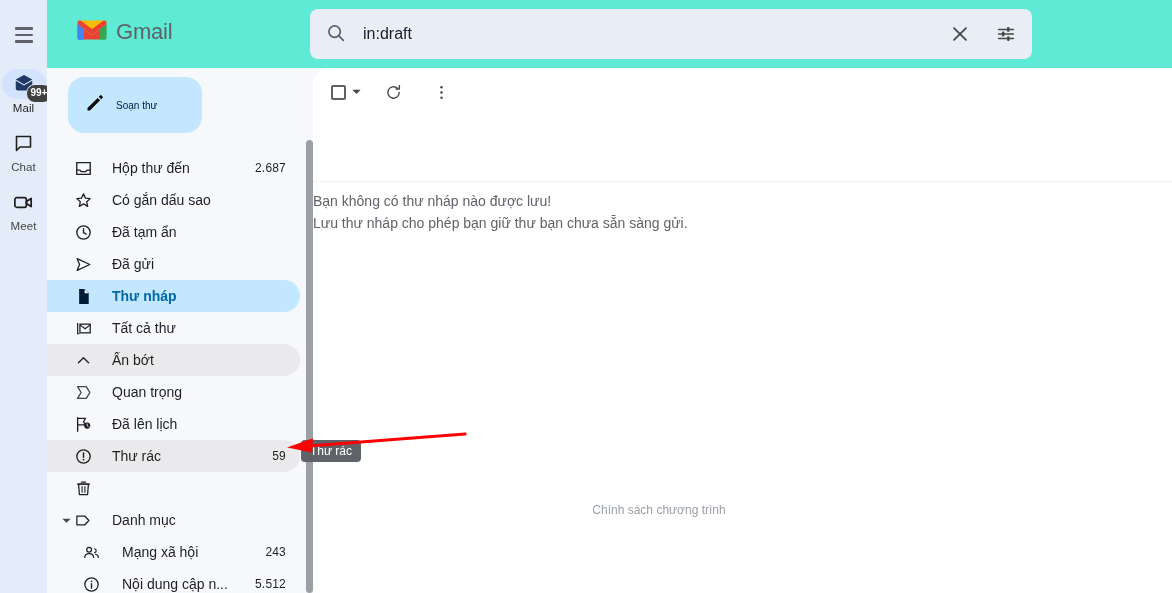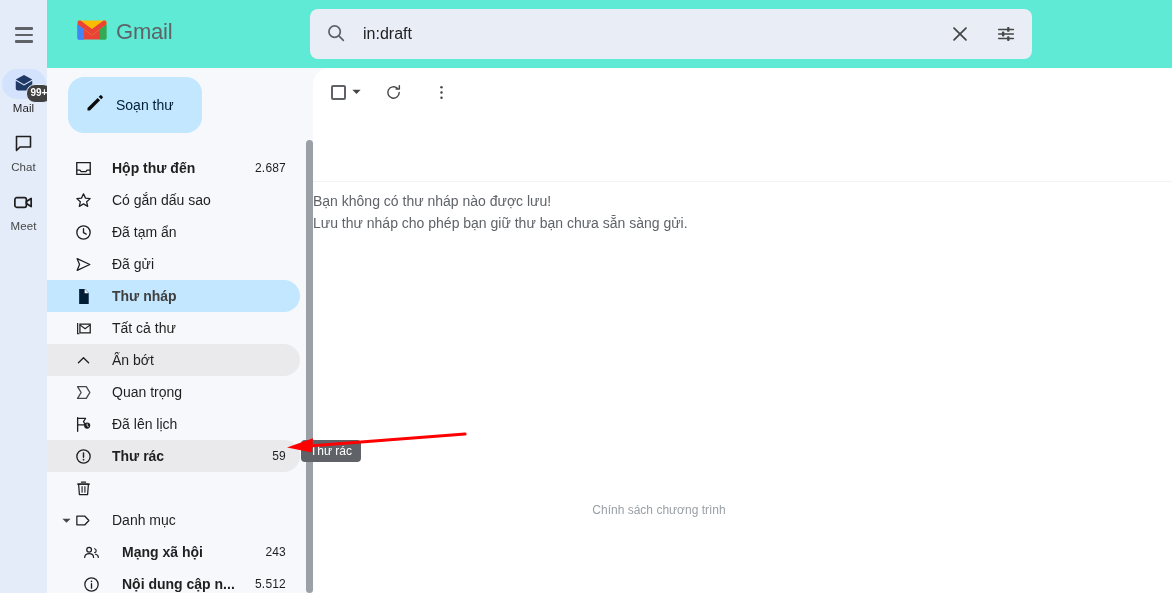--- a/index.html
+++ b/index.html
@@ -87,21 +87,21 @@
     width: 266px; height: 525px;
     background: #f6f8fc;
     overflow: hidden;
   }
   #compose {
     margin: 9px 0 0 21px; width: 134px; height: 56px;
     background: #c2e7ff; border-radius: 16px;
     display: flex; align-items: center; gap: 11px;
     cursor: pointer; padding-left: 16px;
   }
-  #compose .c-label { font-size: 14px; color: #001d35; }
+  #compose .c-label { font-size: 10px; color: #001d35; }
 
   #navlist { margin-top: 19px; }
   .nav-item {
     height: 32px; margin-right: 13px;
     border-radius: 0 16px 16px 0;
     display: flex; align-items: center;
     cursor: pointer; padding-left: 26px;
     color: #202124;
   }
   .nav-item .nv-ico {
@@ -111,23 +111,23 @@
   .nav-item .nv-label {
     flex: 1 1 auto; margin-left: 19px;
     font-size: 14px; color: #1f1f1f;
     white-space: nowrap; overflow: hidden; text-overflow: ellipsis;
   }
   .nav-item .nv-count {
     font-size: 12px; color: #1f1f1f; margin-right: 14px;
     flex: 0 0 auto; letter-spacing: .2px;
   }
   .nav-item.selected { background: #c2e7ff; }
-  .nav-item.selected .nv-label { font-weight: bold; color: #404040; }
+  .nav-item.selected .nv-label { font-weight: bold; color: #0369a1; }
   .nav-item.selected .nv-count { font-weight: bold; color: #001d35; }
-  .nav-item.bold .nv-label { font-weight: bold; }
+  .nav-item.bold .nv-label { font-weight: normal; }
   .nav-item.bold .nv-count { font-weight: normal; }
   .nav-item.hovered { background: #eaeaec; }
   .nav-item.sub { padding-left: 34px; }
   .nav-item.sub .nv-label { margin-left: 21px; }
   .nav-item.cat { padding-left: 12px; }
   .nav-item.cat .nv-label { }
   .caret {
     width: 14px; flex: 0 0 auto;
     display:flex; align-items:center; justify-content:center; margin-right: 0px;
   }

